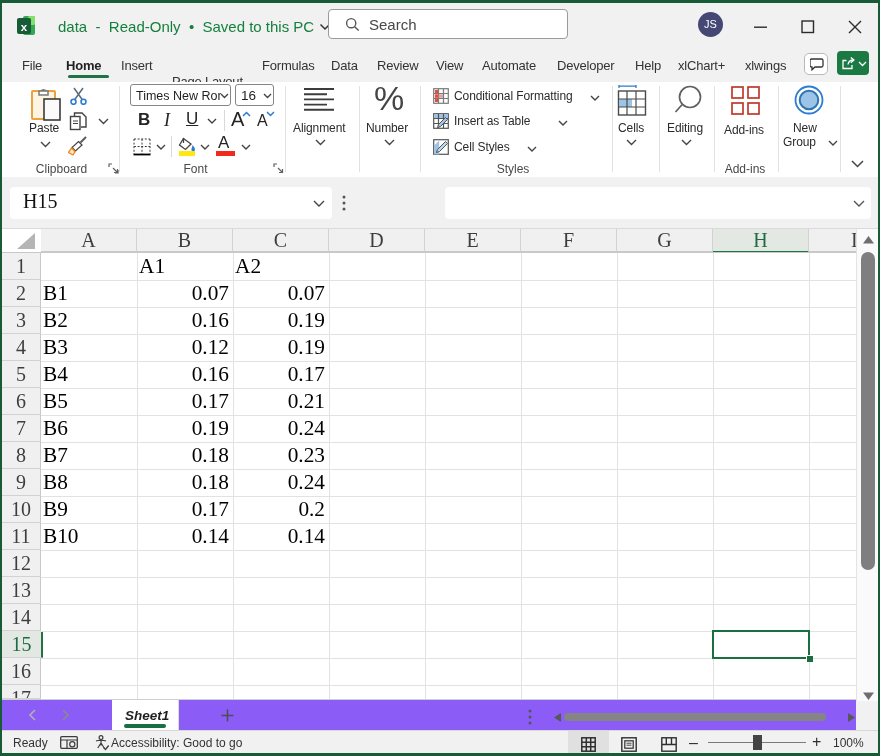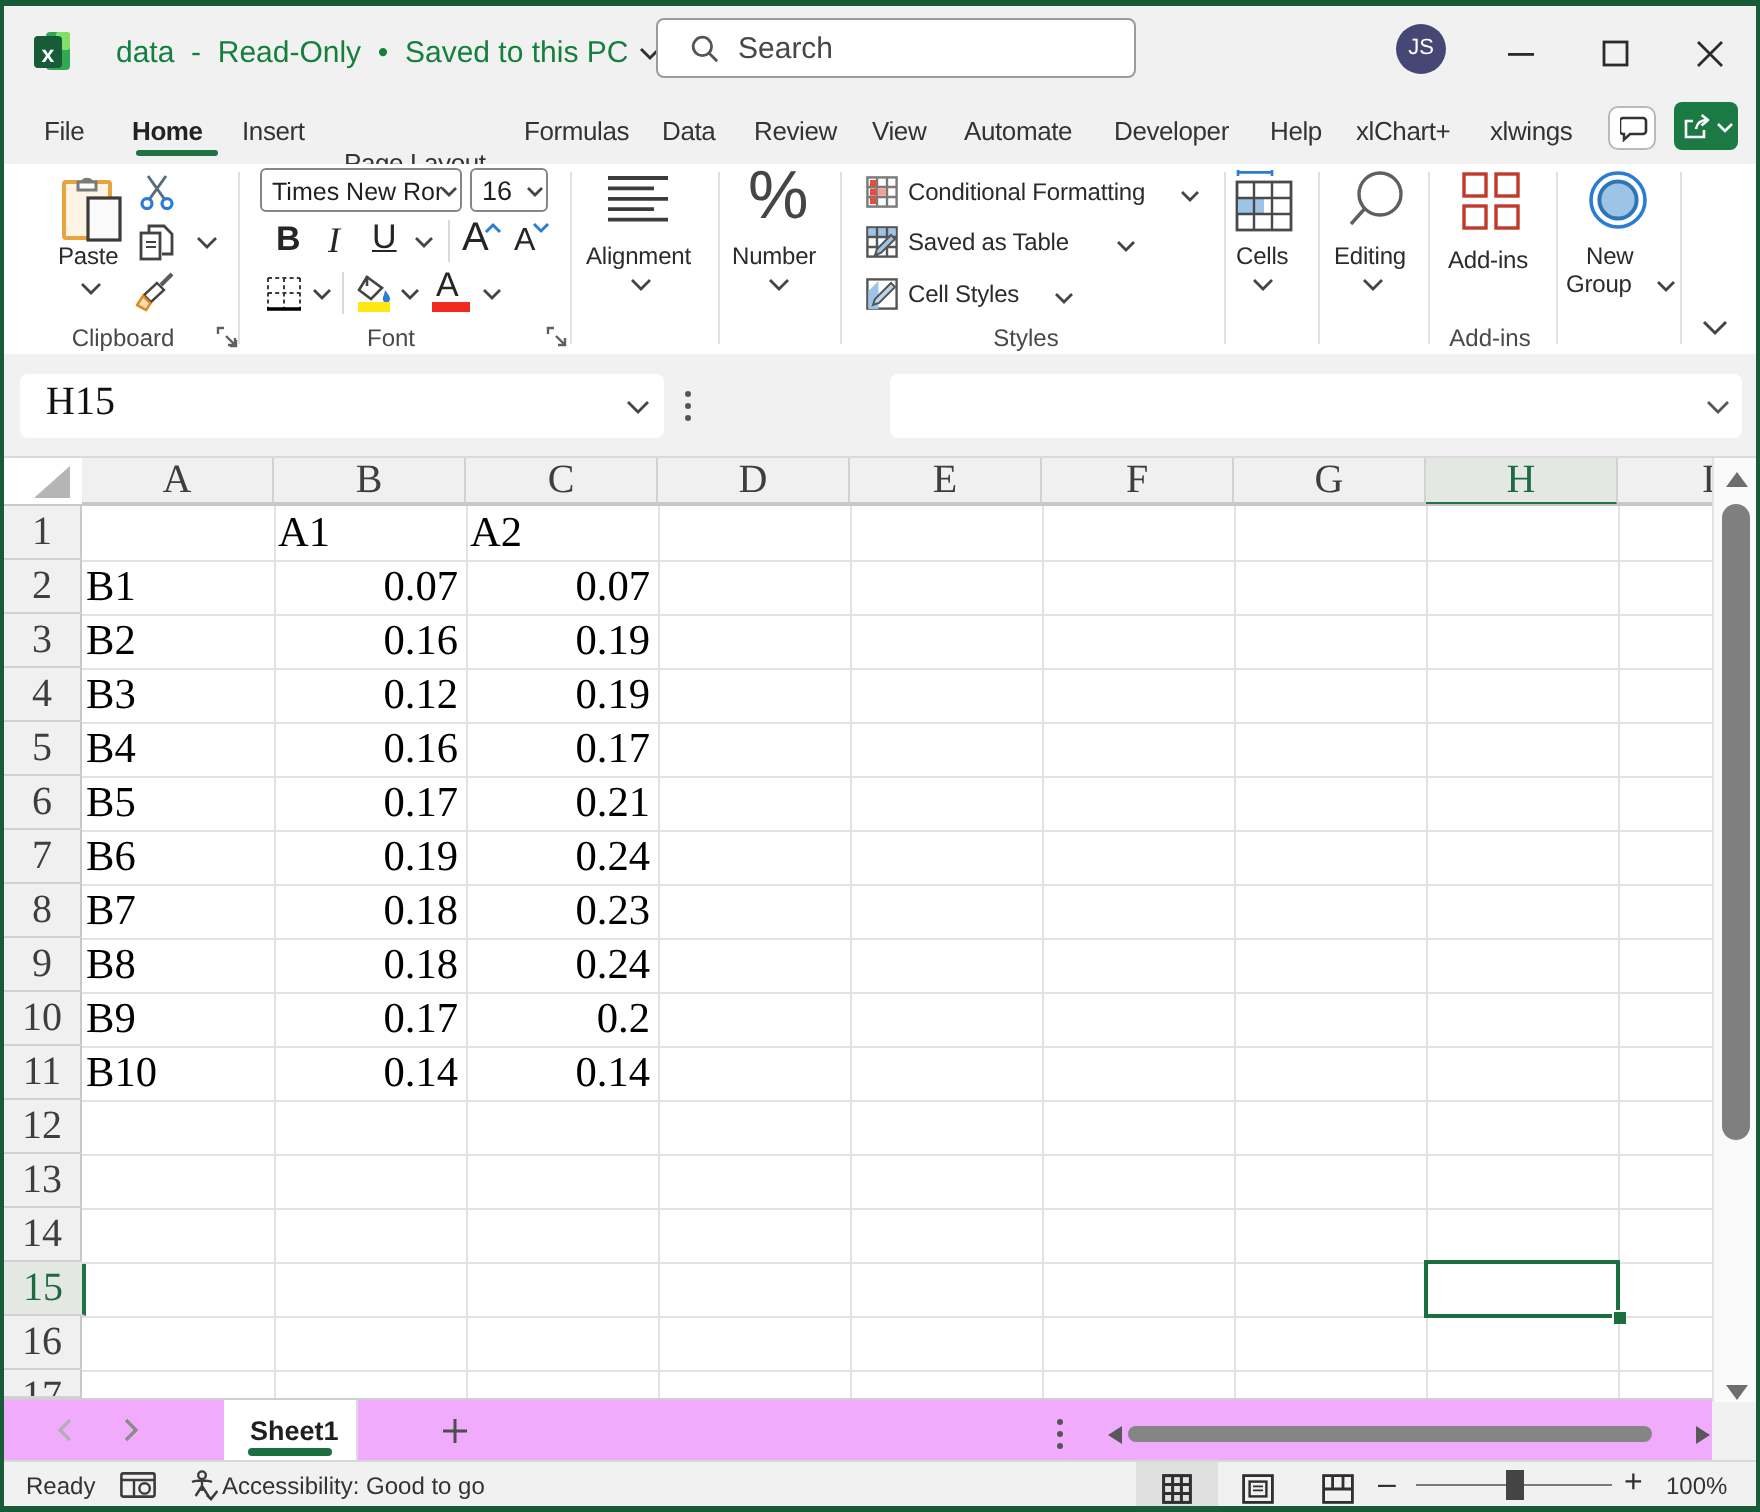--- a/index.html
+++ b/index.html
@@ -36,22 +36,22 @@
            border-bottom:1px solid #c8c8c8;box-sizing:border-box;text-align:center;
            font-family:"Liberation Serif",serif;font-size:20px;color:#3e3e3e;line-height:22px;}
   .rowhead{position:absolute;left:0;width:39px;background:#f0f0f0;overflow:hidden;border-bottom:1px solid #d2d2d2;
            border-right:1px solid #c8c8c8;box-sizing:border-box;text-align:center;
            font-family:"Liberation Serif",serif;font-size:20px;color:#3e3e3e;}
   .vline{position:absolute;top:23px;width:1px;background:#e2e2e2;}
   .hline{position:absolute;left:39px;height:1px;background:#e2e2e2;}
   .cell{position:absolute;font-family:"Liberation Serif",serif;font-size:21.3px;color:#000;
         height:27px;line-height:26px;white-space:nowrap;}
   
-  #sheetbar{position:absolute;left:0px;top:699px;width:854px;height:31px;background:#f0abfc;
-            border-top:1px solid #cfcfcf;box-sizing:border-box;}
+  #sheetbar{position:absolute;left:0px;top:699px;width:854px;height:31px;background:#8b5cf6;
+            border-top:1px solid #cfcfcf;box-sizing:border-box;font-style:italic;}
   
   #statusbar{position:absolute;left:0px;top:730px;width:876px;height:26px;background:#f1f1f1;
              border-top:1px solid #d8d8d8;border-bottom:3px solid #185c37;box-sizing:border-box;
              font-size:12px;color:#333;}
 </style>
 </head>
 <body>
 <div id="win">
   <div id="titlebar">
     <svg class="abs" style="left:15px;top:12px" width="22" height="22" viewBox="0 0 22 22">
@@ -235,21 +235,21 @@
     <div class="rtext abs" style="left:452px;top:7px;">Conditional Formatting</div>
     <svg class="abs" style="left:588px;top:13px" width="10" height="6" viewBox="0 0 10 6">
         <path class="caret" d="M1 1 L5 5 L9 1"></path>
       </svg>
     <svg class="abs" style="left:431px;top:31px" width="17" height="17" viewBox="0 0 17 17">
       <rect x="0.7" y="0.7" width="14.6" height="14.6" stroke="#555" stroke-width="1.2" fill="#fff"></rect>
       <rect x="1.2" y="1.2" width="13.6" height="4" fill="#9dc3e6"></rect>
       <path d="M5.5 1 v14 M10.5 1 v14 M1 5.5 h14 M1 10.5 h14" stroke="#555" stroke-width="1.2"></path>
       <path d="M14.5 6.5 l-7 7 l-3 1 l1 -3 l7 -7 z" stroke="#555" stroke-width="1" fill="#9dc3e6"></path>
     </svg>
-    <div class="rtext abs" style="left:452px;top:32px;">Saved as Table</div>
+    <div class="rtext abs" style="left:452px;top:32px;">Insert as Table</div>
     <svg class="abs" style="left:556px;top:38px" width="10" height="6" viewBox="0 0 10 6">
         <path class="caret" d="M1 1 L5 5 L9 1"></path>
       </svg>
     <svg class="abs" style="left:431px;top:57px" width="17" height="17" viewBox="0 0 17 17">
       <rect x="0.7" y="0.7" width="14.6" height="14.6" stroke="#555" stroke-width="1.2" fill="#fff"></rect>
       <path d="M1.2 15.5 v-9 l5 -5 v14 z" fill="#9dc3e6"></path>
       <path d="M14.5 4.5 l-8 8 l-3 1 l1 -3 l8 -8 z" stroke="#555" stroke-width="1" fill="#bdd7ee"></path>
     </svg>
     <div class="rtext abs" style="left:452px;top:58px;">Cell Styles</div>
     <svg class="abs" style="left:525px;top:64px" width="10" height="6" viewBox="0 0 10 6">

